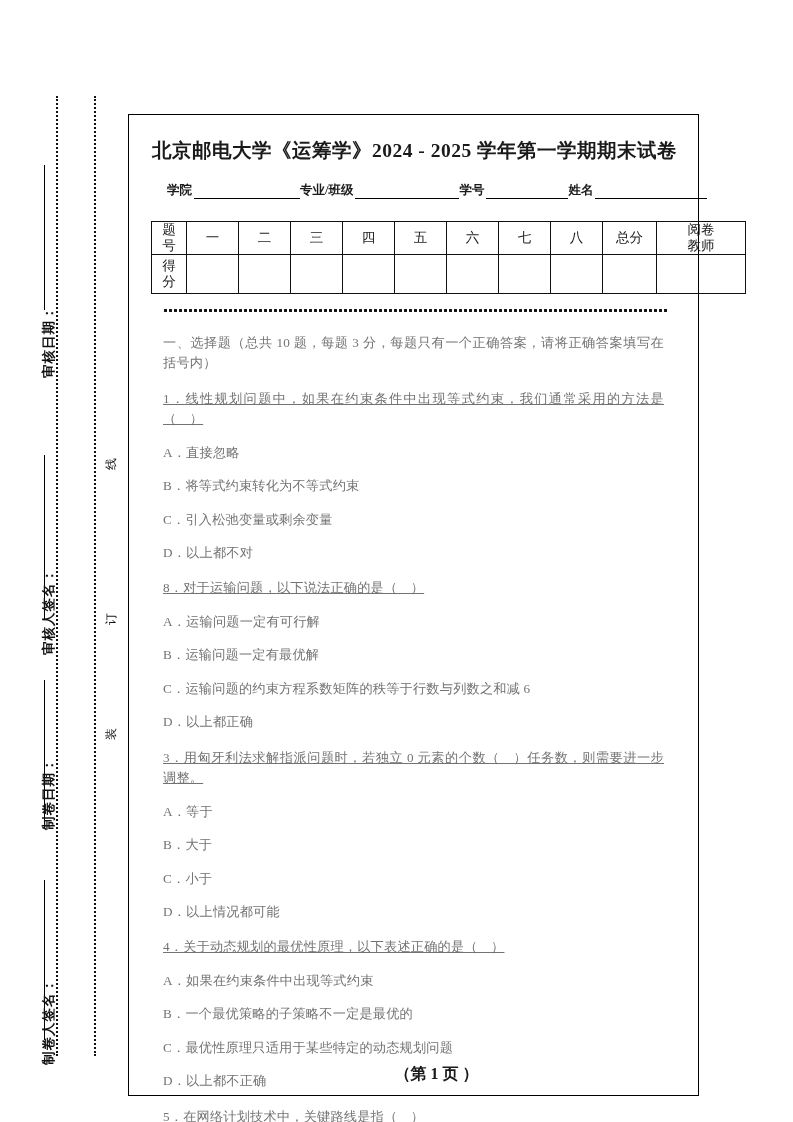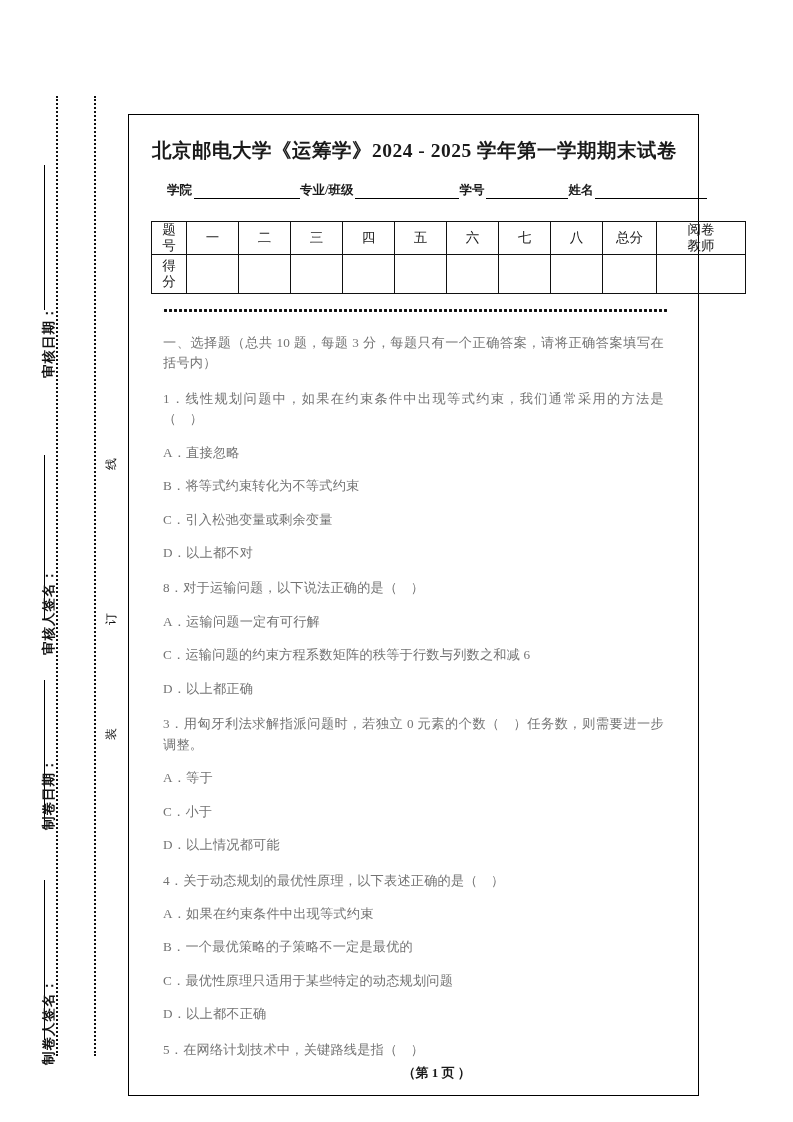--- a/index.html
+++ b/index.html
@@ -157,34 +157,35 @@
   }
   .section-head {
     margin: 10px 0 0 0;
     text-align: justify;
     letter-spacing: 0.2px;
   }
   .q-stem {
     margin: 15px 0 0 0;
     text-align: justify;
     letter-spacing: 0.2px;
+    text-decoration: underline;
   }
   .q-opt {
     margin: 13px 0 0 0;
     letter-spacing: 0.2px;
   }
 
   
   .page-footer {
     position: absolute;
     left: 128px;
     top: 1064px;
     width: 617px;
     text-align: center;
-    font-size: 13px;
+    font-size: 16px;
     font-weight: bold;
     font-family: "Liberation Serif", "DejaVu Serif", serif;
   }
 </style>
 </head>
 <body>
 
 <div class="binding-zone">
 
   <div class="dotted-vline outer"></div>
@@ -281,25 +282,27 @@
       <p class="section-head">一、选择题（总共 10 题，每题 3 分，每题只有一个正确答案，请将正确答案填写在括号内）</p>
 
       <p class="q-stem">1．线性规划问题中，如果在约束条件中出现等式约束，我们通常采用的方法是（　）</p>
       <p class="q-opt">A．直接忽略</p>
       <p class="q-opt">B．将等式约束转化为不等式约束</p>
       <p class="q-opt">C．引入松弛变量或剩余变量</p>
       <p class="q-opt">D．以上都不对</p>
 
       <p class="q-stem">8．对于运输问题，以下说法正确的是（　）</p>
       <p class="q-opt">A．运输问题一定有可行解</p>
+      <p class="q-opt">B．运输问题一定有最优解</p>
       <p class="q-opt">C．运输问题的约束方程系数矩阵的秩等于行数与列数之和减 6</p>
       <p class="q-opt">D．以上都正确</p>
 
       <p class="q-stem">3．用匈牙利法求解指派问题时，若独立 0 元素的个数（　）任务数，则需要进一步调整。</p>
       <p class="q-opt">A．等于</p>
+      <p class="q-opt">B．大于</p>
       <p class="q-opt">C．小于</p>
       <p class="q-opt">D．以上情况都可能</p>
 
       <p class="q-stem">4．关于动态规划的最优性原理，以下表述正确的是（　）</p>
       <p class="q-opt">A．如果在约束条件中出现等式约束</p>
       <p class="q-opt">B．一个最优策略的子策略不一定是最优的</p>
       <p class="q-opt">C．最优性原理只适用于某些特定的动态规划问题</p>
       <p class="q-opt">D．以上都不正确</p>
 
       <p class="q-stem">5．在网络计划技术中，关键路线是指（　）</p>

